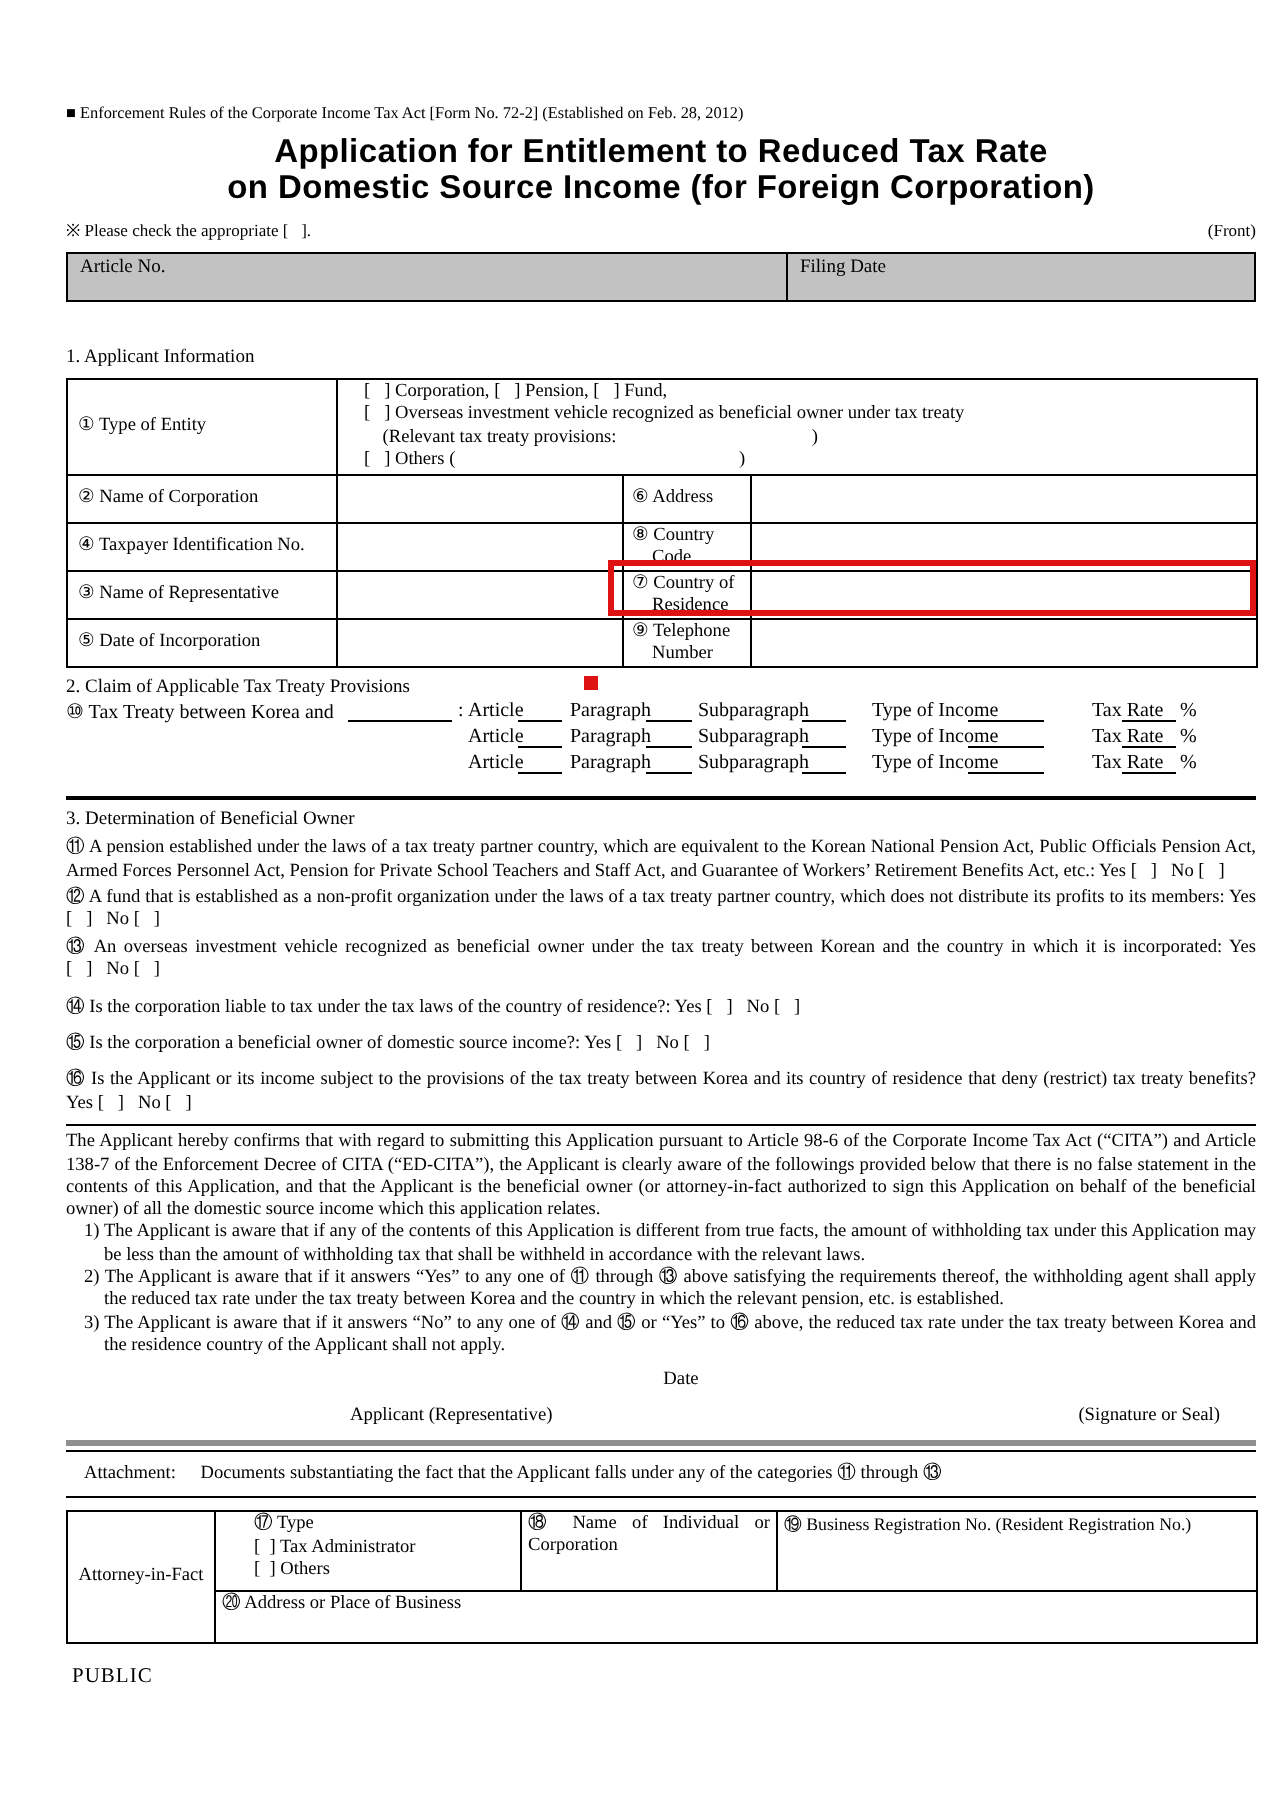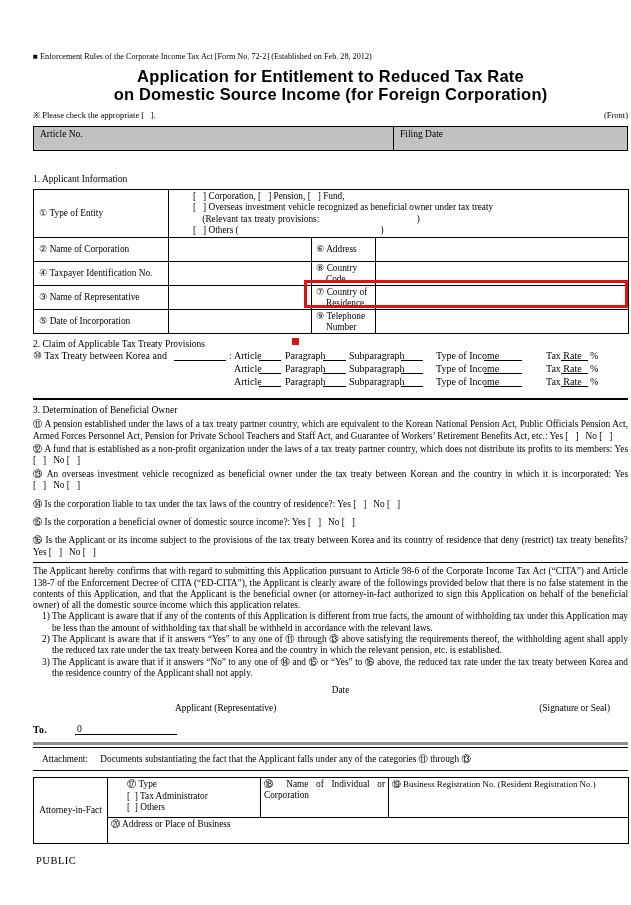--- a/index.html
+++ b/index.html
@@ -19,21 +19,21 @@
   .filing-date{flex:1;}
 
   .sec-heading{margin-top:23px;font-size:9.5px;line-height:11px;}
 
   .t1wrap{position:relative;margin-top:4px;}
   table{border-collapse:collapse;width:595px;table-layout:fixed;}
   td{border:1px solid #000;padding:1px 3px;box-sizing:border-box;vertical-align:middle;
      font-size:9.3px;line-height:11px;overflow:hidden;}
   .t1 .lab{padding-left:5px;}
   .t1 .lab2{padding-left:14px;text-indent:-10px;line-height:10.5px;}
-  .entity-val{padding-left:24px;white-space:nowrap;margin-top:12px;}
+  .entity-val{padding-left:13px;white-space:nowrap;margin-top:12px;}
   .entity-val div{line-height:11.3px;}
   .row24 td{height:24px;}
   .entity-row td{height:46px;}
   .hl{position:absolute;left:271px;top:91px;width:324px;height:28px;
       border:3px solid #de1212;box-sizing:border-box;pointer-events:none;}
 
   .section2{position:relative;margin-top:5px;}
   .red-marker{position:absolute;left:259px;top:-1px;width:7px;height:7px;background:#de1212;}
   .treaty-line{position:relative;height:13px;}
   .treaty-line span{position:absolute;white-space:nowrap;font-size:10px;}
@@ -217,24 +217,20 @@
     <div class="decl-item">2) The Applicant is aware that if it answers “Yes” to any one of ⑪ through ⑬ above satisfying the requirements thereof, the withholding agent shall apply the reduced tax rate under the tax treaty between Korea and the country in which the relevant pension, etc. is established.</div>
     <div class="decl-item">3) The Applicant is aware that if it answers “No” to any one of ⑭ and ⑮ or “Yes” to ⑯ above, the reduced tax rate under the tax treaty between Korea and the residence country of the Applicant shall not apply.</div>
 
     <div class="date-line">Date</div>
 
     <div class="sig-row">
       <span>Applicant (Representative)</span>
       <span>(Signature or Seal)</span>
     </div>
 
-    <div class="to-row">
-      <span class="to-label">To.</span>
-      <span class="to-blank">0</span>
-    </div>
 
     <div class="dbl-rule"></div>
     <div class="dbl-rule2"></div>
 
     <div class="attach-row">
       <span class="attach-label">Attachment:</span>
       <span>Documents substantiating the fact that the Applicant falls under any of the categories ⑪ through ⑬</span>
     </div>
     <div class="attach-rule"></div>
 

